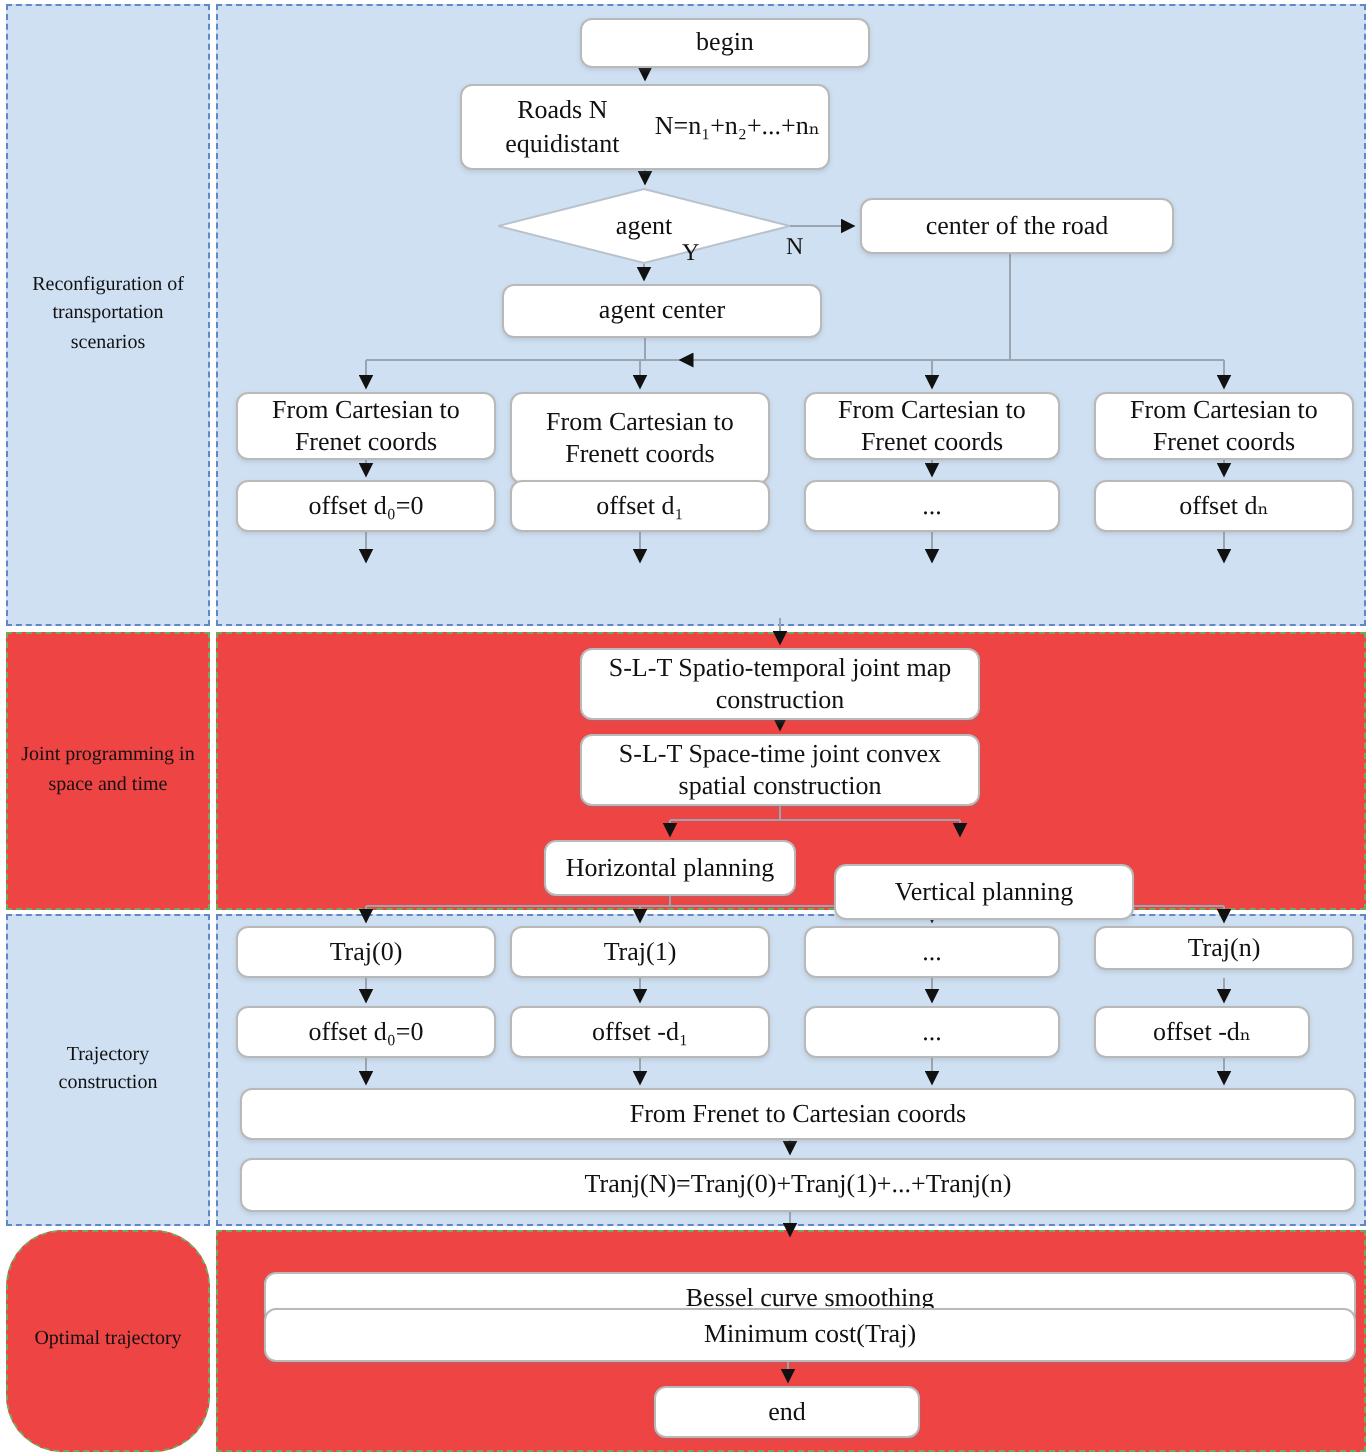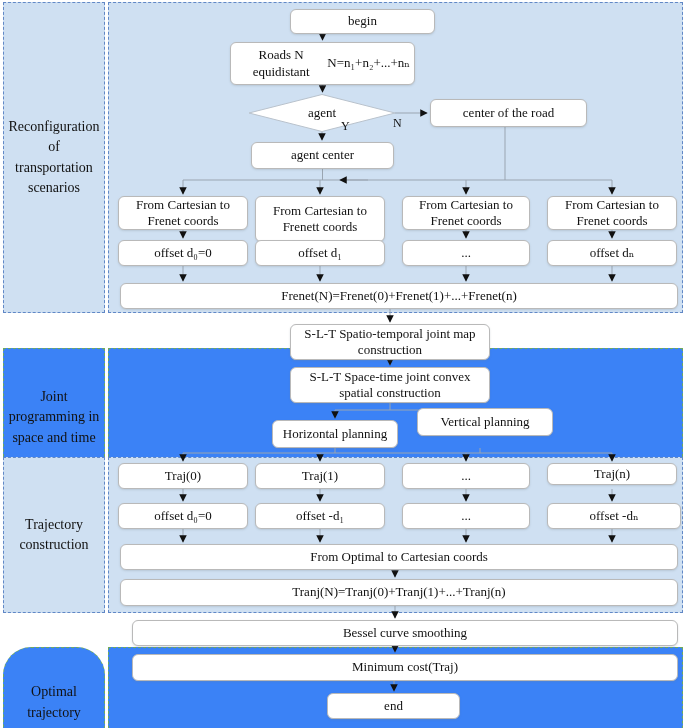--- a/index.html
+++ b/index.html
@@ -3,24 +3,24 @@
 <meta charset="utf-8">
 <style>
   html,body{margin:0;padding:0;background:#fff;}
   #canvas{
     position:relative;width:685px;height:728px;background:#fff;
     font-family:"Liberation Serif","DejaVu Serif",serif;color:#111;
     overflow:hidden;
   }
   .band{position:absolute;box-sizing:border-box;border:1px dashed #6188c6;}
   .band.blue{background:#cfe0f2;border-color:#6188c6;}
-  .band.green{background:#3b82f6;border-color:#6faa5e;margin-top:32px;}
+  .band.green{background:#ef4444;border-color:#6faa5e;}
   .sec-label{
     position:absolute;box-sizing:border-box;display:flex;align-items:center;justify-content:center;
-    text-align:center;font-size:14px;line-height:1.45;padding:4px;
+    text-align:center;font-size:10px;line-height:1.45;padding:4px;
   }
   .node{
     position:absolute;box-sizing:border-box;background:#fff;border:1px solid #b9b9b9;
     border-radius:6px;display:flex;align-items:center;justify-content:center;text-align:center;
     font-size:13px;line-height:1.25;padding:1px 4px;box-shadow:0 1px 2px rgba(120,130,140,.25);
   }
   .diamond-wrap{position:absolute;display:flex;align-items:center;justify-content:center;}
   .diamond-wrap svg{position:absolute;left:0;top:0;}
   .diamond-wrap .dtext{position:relative;font-size:13px;}
   .branch-label{position:absolute;font-size:12px;}
@@ -106,49 +106,48 @@
   <div class="diamond-wrap" style="left:249px;top:94px;width:146px;height:38px;">
     <svg width="146" height="38">
       <polygon points="0,19 73,0.5 146,19 73,37.5" fill="#ffffff" stroke="#b9c2cc" stroke-width="1"></polygon>
     </svg>
     <span class="dtext">agent</span>
   </div>
   <span class="branch-label" style="left:341px;top:119px;">Y</span>
   <span class="branch-label" style="left:393px;top:116px;">N</span>
 
   <div class="node" style="left:430px;top:99px;width:157px;height:28px;">center of the road</div>
-  <div class="node" style="left:251px;top:142px;width:143px;height:27px;">agent center</div>
+  <div class="node" style="left:251px;top:142px;width:160px;height:27px;">agent center</div>
 
   <div class="node" style="left:118px;top:196px;width:130px;height:34px;">From Cartesian to Frenet coords</div>
   <div class="node" style="left:255px;top:196px;width:130px;height:46px;">From Cartesian to Frenett coords</div>
   <div class="node" style="left:402px;top:196px;width:128px;height:34px;">From Cartesian to Frenet coords</div>
   <div class="node" style="left:547px;top:196px;width:130px;height:34px;">From Cartesian to Frenet coords</div>
 
   <div class="node" style="left:118px;top:240px;width:130px;height:26px;">offset d₀=0</div>
   <div class="node" style="left:255px;top:240px;width:130px;height:26px;">offset d₁</div>
   <div class="node" style="left:402px;top:240px;width:128px;height:26px;">...</div>
   <div class="node" style="left:547px;top:240px;width:130px;height:26px;">offset dₙ</div>
 
-  <div class="node" style="left:120px;top:283px;width:558px;height:26px;">Frenet(N)=Frenet(0)+Frenet(1)+...+Frenet(n)</div>
 
   <div class="node" style="left:290px;top:324px;width:200px;height:36px;">S-L-T Spatio-temporal joint map construction</div>
   <div class="node" style="left:290px;top:367px;width:200px;height:36px;">S-L-T Space-time joint convex spatial construction</div>
   <div class="node" style="left:272px;top:420px;width:126px;height:28px;">Horizontal planning</div>
-  <div class="node" style="left:417px;top:408px;width:136px;height:28px;">Vertical planning</div>
+  <div class="node" style="left:417px;top:432px;width:150px;height:28px;">Vertical planning</div>
 
   <div class="node" style="left:118px;top:463px;width:130px;height:26px;">Traj(0)</div>
   <div class="node" style="left:255px;top:463px;width:130px;height:26px;">Traj(1)</div>
   <div class="node" style="left:402px;top:463px;width:128px;height:26px;">...</div>
   <div class="node" style="left:547px;top:463px;width:130px;height:22px;">Traj(n)</div>
 
   <div class="node" style="left:118px;top:503px;width:130px;height:26px;">offset d₀=0</div>
   <div class="node" style="left:255px;top:503px;width:130px;height:26px;">offset -d₁</div>
   <div class="node" style="left:402px;top:503px;width:128px;height:26px;">...</div>
-  <div class="node" style="left:547px;top:503px;width:134px;height:26px;">offset -dₙ</div>
+  <div class="node" style="left:547px;top:503px;width:108px;height:26px;">offset -dₙ</div>
 
-  <div class="node" style="left:120px;top:544px;width:558px;height:26px;">From Optimal to Cartesian coords</div>
+  <div class="node" style="left:120px;top:544px;width:558px;height:26px;">From Frenet to Cartesian coords</div>
   <div class="node" style="left:120px;top:579px;width:558px;height:27px;">Tranj(N)=Tranj(0)+Tranj(1)+...+Tranj(n)</div>
 
-  <div class="node" style="left:132px;top:620px;width:546px;height:26px;">Bessel curve smoothing</div>
+  <div class="node" style="left:132px;top:636px;width:546px;height:26px;">Bessel curve smoothing</div>
   <div class="node" style="left:132px;top:654px;width:546px;height:27px;">Minimum cost(Traj)</div>
   <div class="node" style="left:327px;top:693px;width:133px;height:26px;">end</div>
 
 </div>
 
 </body></html>

